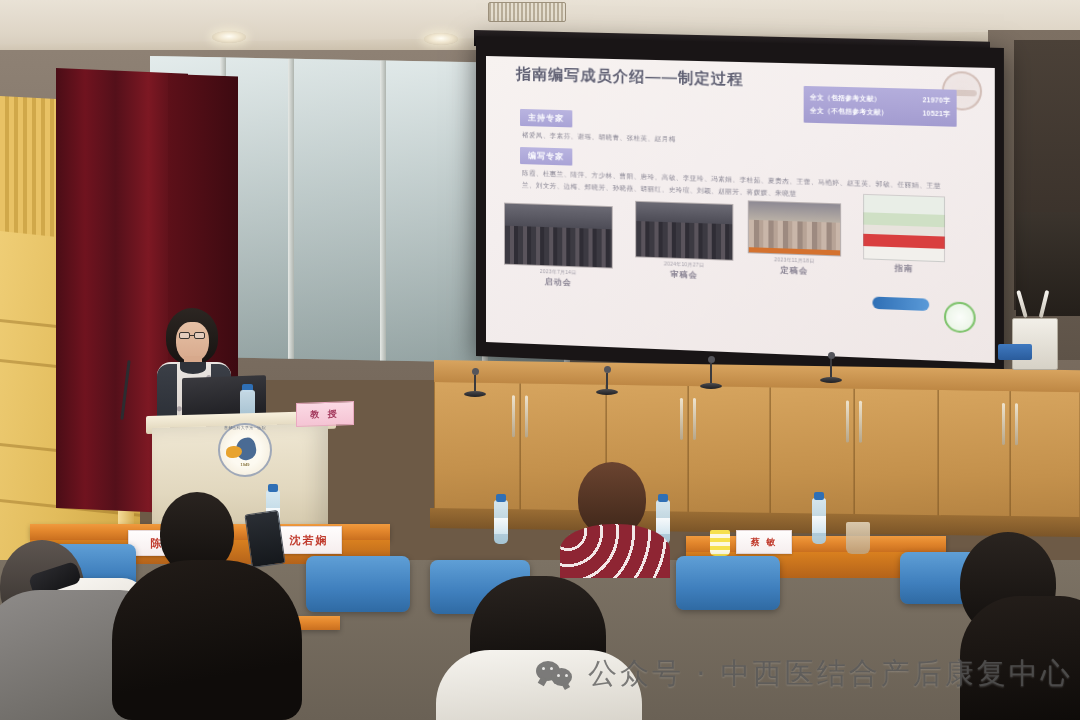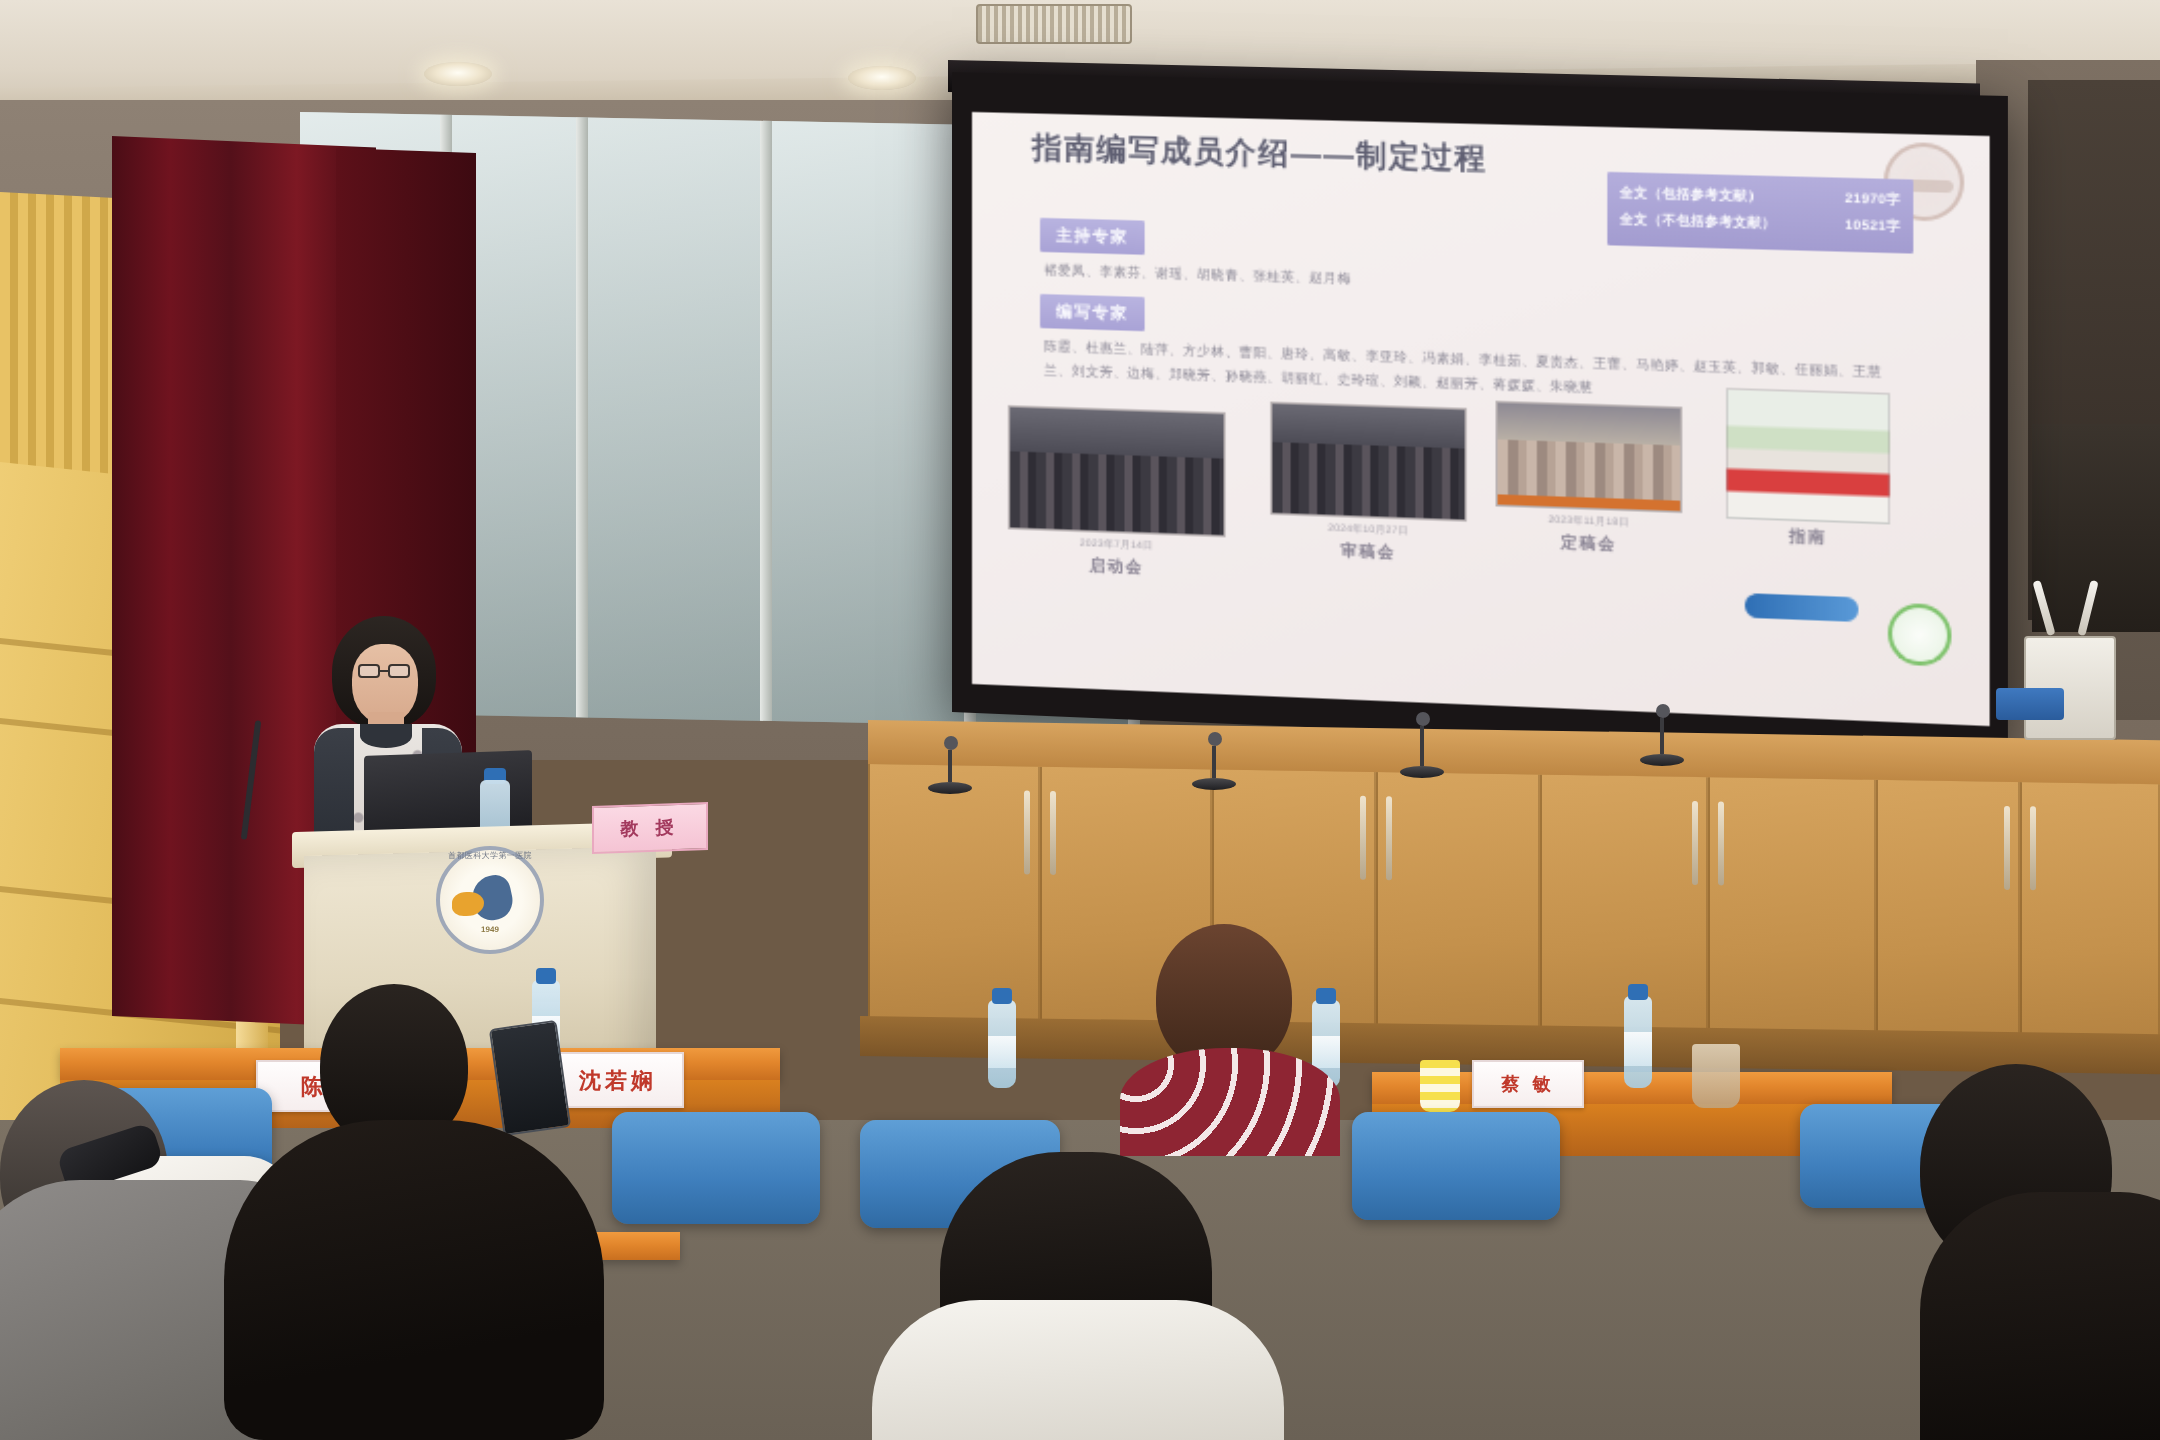--- a/index.html
+++ b/index.html
@@ -718,14 +718,25 @@
        background:linear-gradient(170deg,#221c18 0%,#0f0c0a 70%); border-radius:80px 80px 20px 20px;"></div>
 
   <div class="abs" style="left:470px; top:576px; width:136px; height:90px;
        background:linear-gradient(175deg,#2a2420,#110e0c); border-radius:60px 60px 12px 12px;"></div>
   <div class="abs" style="left:436px; top:650px; width:206px; height:70px;
        background:linear-gradient(175deg,#f6f4ef,#d9d5cc); border-radius:54px 54px 0 0;"></div>
 
   <div class="abs" style="left:960px; top:596px; width:150px; height:124px;
        background:linear-gradient(175deg,#241e1a,#0e0b09); border-radius:60px 50px 0 0;"></div>
 
+  <div class="abs" id="watermark">
+    <div id="wechat-icon">
+      <div class="wc-b1"></div>
+      <div class="wc-dot" style="left:6px;  top:8px;"></div>
+      <div class="wc-dot" style="left:14px; top:8px;"></div>
+      <div class="wc-b2"></div>
+      <div class="wc-dot" style="left:21px; top:15px;"></div>
+      <div class="wc-dot" style="left:29px; top:15px;"></div>
+    </div>
+    <div id="wm-text">公众号 · 中西医结合产后康复中心</div>
+  </div>
 
 </div>
 
 </body></html>

